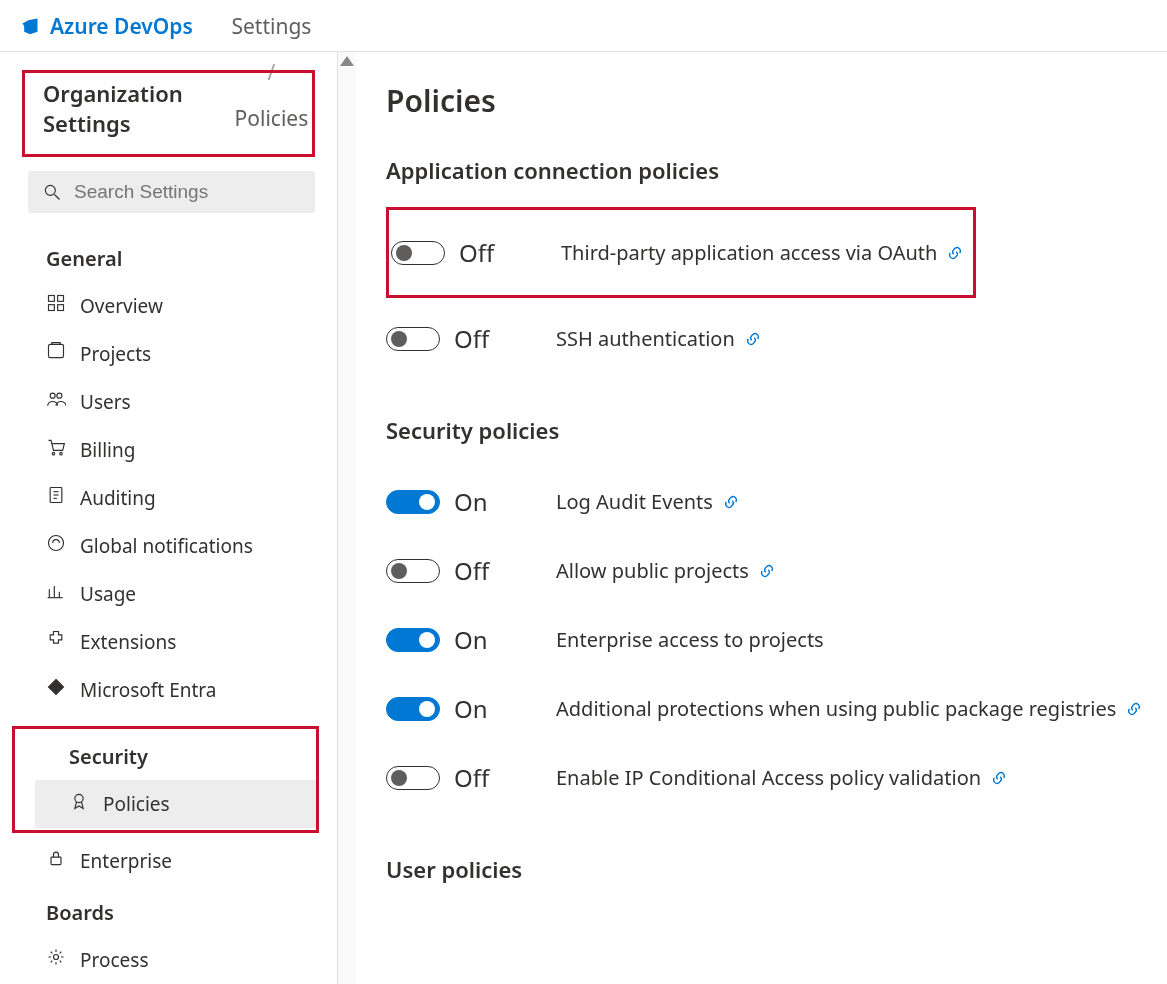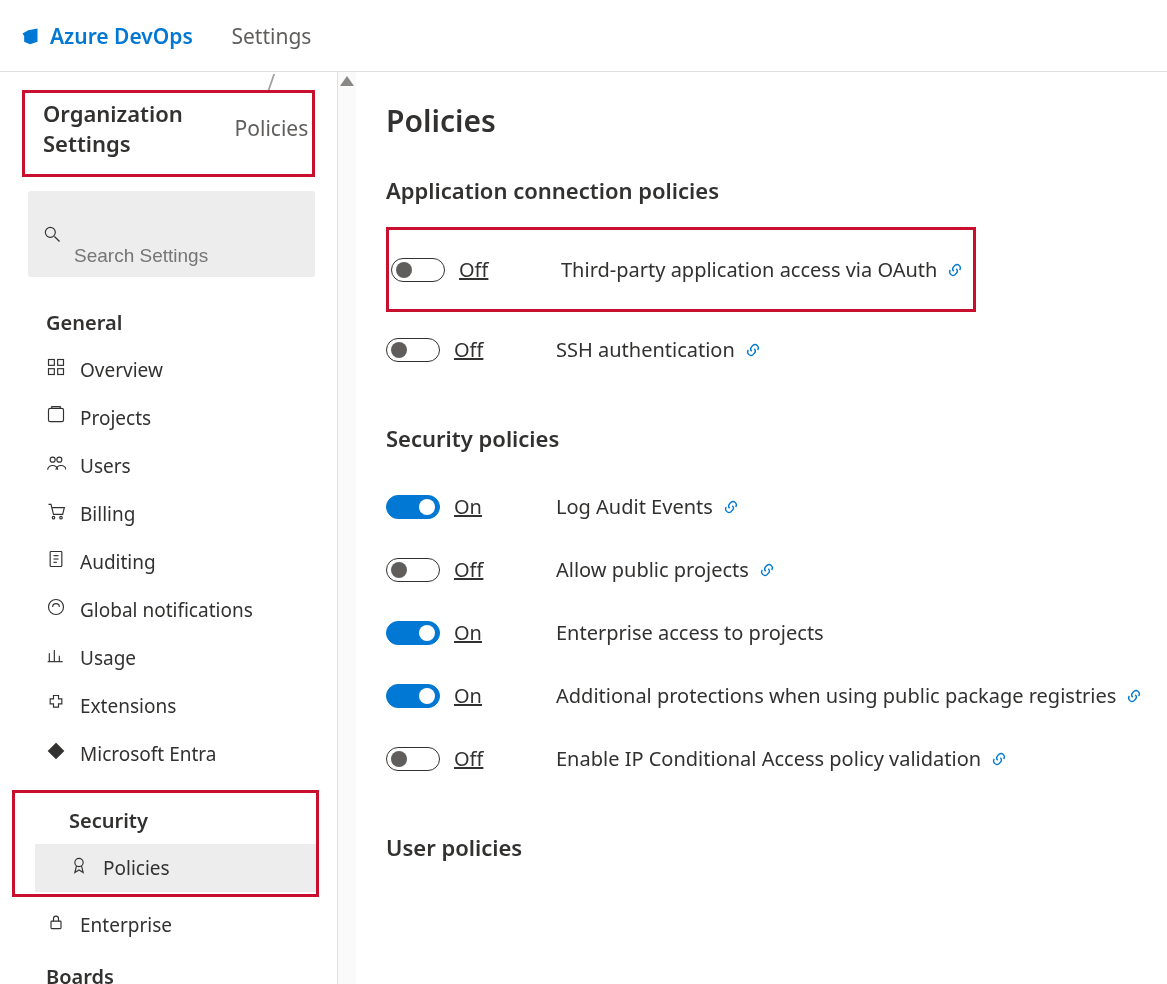--- a/index.html
+++ b/index.html
@@ -1,40 +1,40 @@
 <!DOCTYPE html>
 <html><head>
 <meta charset="utf-8">
 <style>
   * { box-sizing: border-box; margin: 0; padding: 0; }
   body { font-family: "Segoe UI", -apple-system, system-ui, sans-serif; color: #323130; background: #fff; width: 1167px; }
 
   
-  .topbar { display: flex; align-items: center; height: 72px; padding: 0 20px; border-bottom: 1px solid #e1dfdd; }
+  .topbar { display: flex; align-items: center; height: 52px; padding: 0 20px; border-bottom: 1px solid #e1dfdd; }
   .brand { display: flex; align-items: center; gap: 10px; }
   .brand-name { color: #0078d4; font-weight: 600; font-size: 21px; }
   .crumbs { display: flex; align-items: center; gap: 18px; margin-left: 5px; font-size: 21px; color: #605e5c; flex-direction: column; }
   .crumb-sep { color: #a19f9d; }
   .crumb, .crumb-current { color: #605e5c; }
 
   
   .body-row { display: flex; }
   .sidebar { width: 338px; border-right: 1px solid #e1dfdd; padding-bottom: 20px; }
   .scrollgutter { width: 18px; background: #fafafa; display:flex; justify-content:center; padding-top:4px;}
   .scroll-up-arrow { width:0;height:0;border-left:7px solid transparent;border-right:7px solid transparent;border-bottom:10px solid #8a8886; }
 
   .main { flex: 1; padding: 28px 0 0 30px; }
 
   
   .sidebar-title-wrap { padding: 18px 22px 14px 22px; }
   .sidebar-title { font-size: 22px; font-weight: 600; }
 
   .search-wrap { padding: 0 22px 18px 28px; }
   .search-box { display:flex; align-items:center; gap:12px; background:#ededed; border-radius:3px; padding:10px 14px; }
-  .search-box input { border:none; background:transparent; outline:none; font-size:19px; color:#4d7c0f; width:100%;margin-top:44px; }
+  .search-box input { border:none; background:transparent; outline:none; font-size:19px; color:#4d7c0f; width:100%; }
 
   .section-title { font-size: 20px; font-weight:600; padding: 14px 22px 10px 46px; }
   .nav-item { display:flex; align-items:flex-start; gap:14px; padding:11px 22px 11px 46px; font-size:19px; color:#323130; cursor:pointer; }
   .nav-item.selected { background:#ededed; }
   .nav-icon { width:20px; height:20px; display:flex; align-items:center; justify-content:center; color:#323130; }
   .nav-icon svg { width:20px; height:20px; stroke:#323130; fill:none; stroke-width:1.4; }
   .hl-title { border:3px solid #c8102e; display:inline-block; padding:5px 50px 16px 18px; }
   .hl-sec { border:3px solid #c8102e;padding-left:20px; }
 
   
@@ -42,21 +42,21 @@
   h2.section-head { font-size:22px; font-weight:600; margin: 14px 0 22px 0; }
 
   .policy-row { display:flex; align-items:center; padding:18px 0; }
   .toggle-col { display:flex; align-items:center; gap:14px; width:170px; }
   .policy-label-col { display:flex; align-items:center; gap:10px; font-size:20px; }
 
   .toggle { position:relative; width:54px; height:24px; border-radius:12px; border:1.5px solid #323130; background:#fff; }
   .toggle .knob { position:absolute; top:3px; left:4px; width:16px; height:16px; border-radius:50%; background:#605e5c; }
   .toggle.on { background:#0078d4; border-color:#0078d4; }
   .toggle.on .knob { left:auto; right:4px; background:#fff; }
-  .toggle-state { font-size:20px;text-decoration:underline; }
+  .toggle-state { font-size:24px; }
 
   .link-icon svg { width:16px; height:16px; }
   .link-icon { color:#0078d4; display:inline-flex; }
 
   .hl-policy { border:3px solid #c8102e; padding:8px 6px 8px 0; margin-bottom:6px; display:inline-flex; width:590px; }
   .hl-policy .policy-row { padding:18px 0 18px 2px; }
 
   .section-gap { height:28px; }
 
   .hl-security-block { display:block; }

